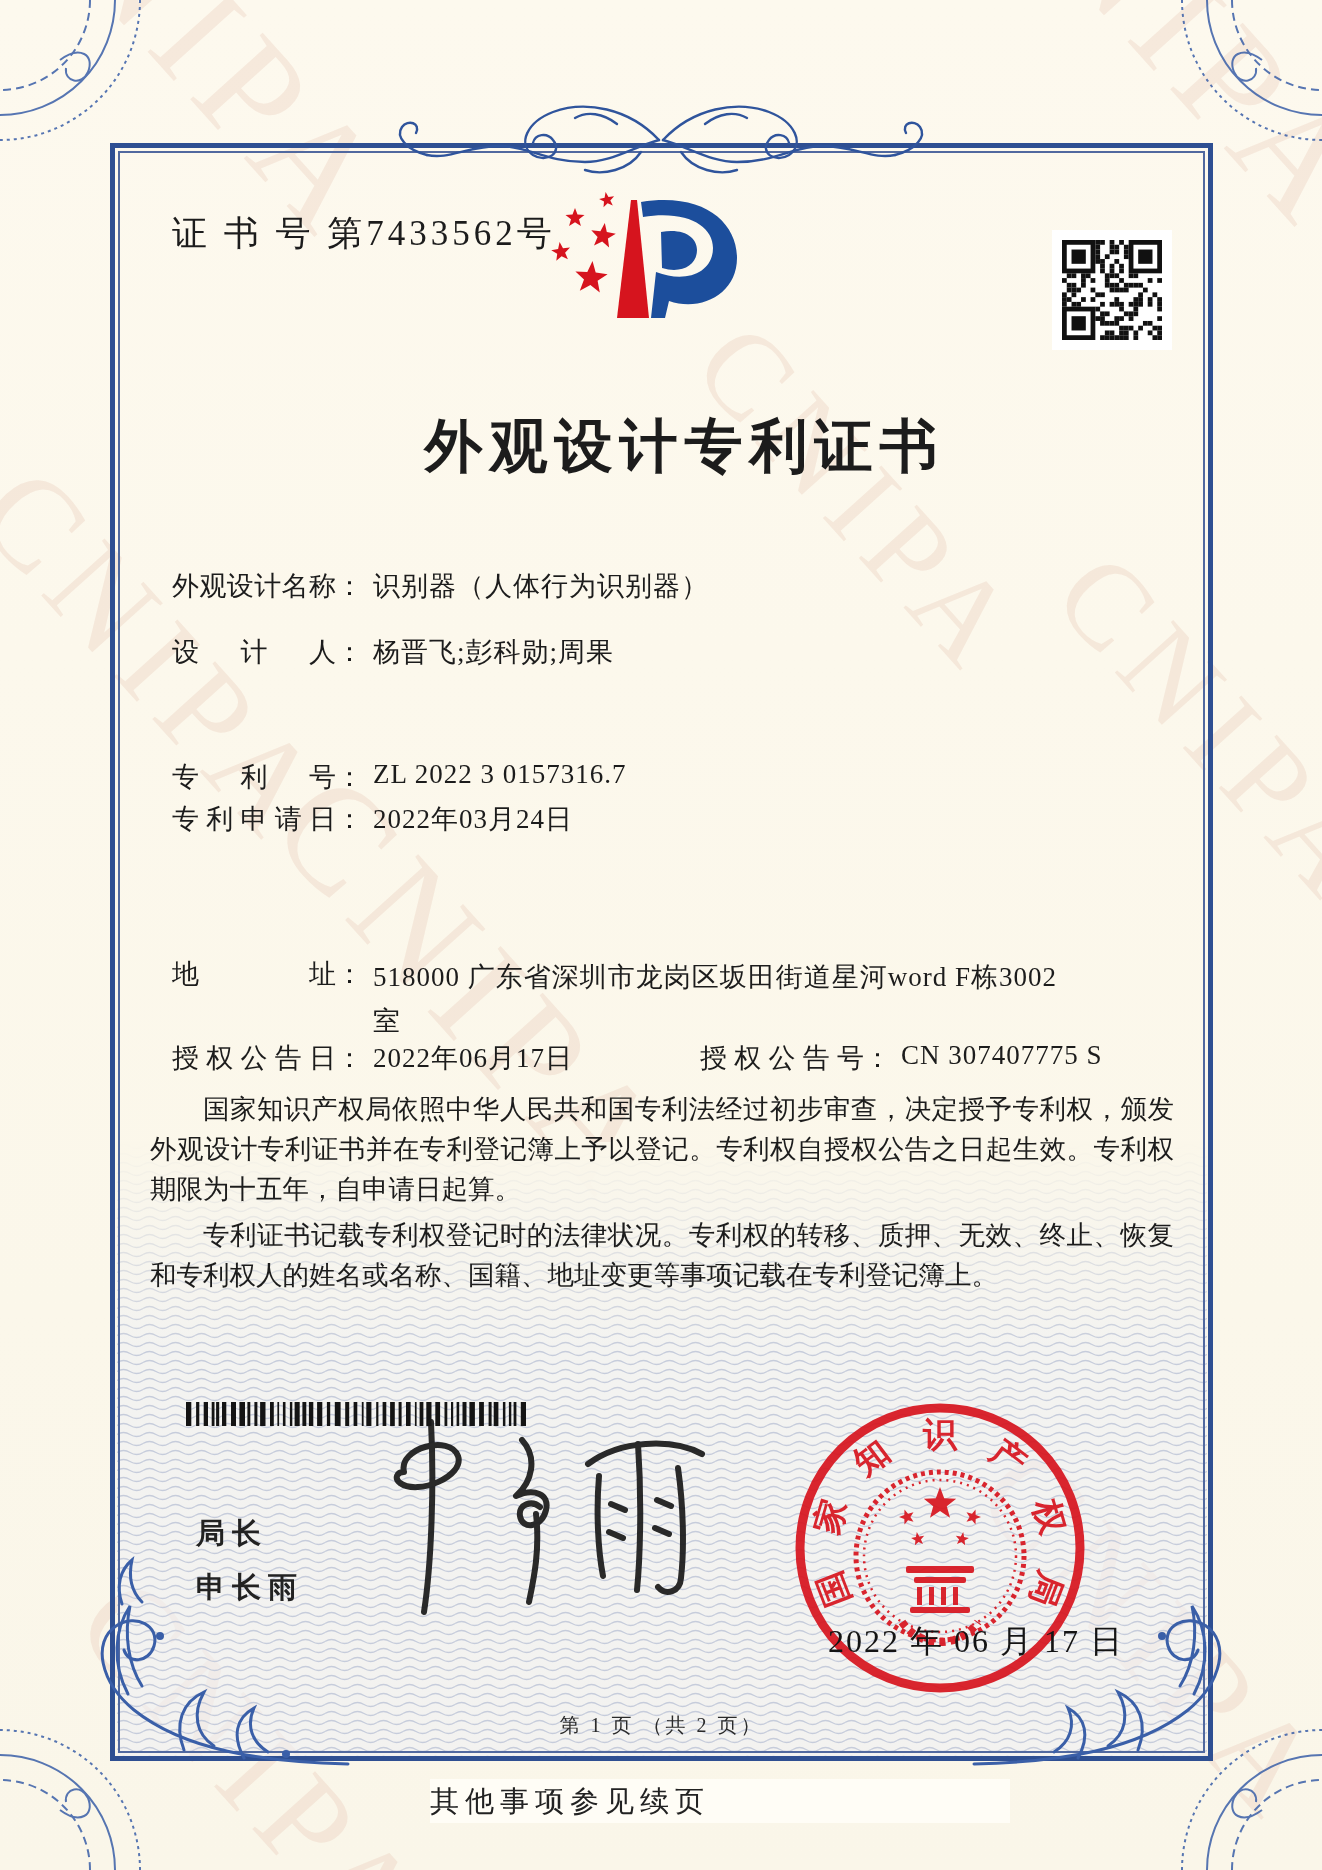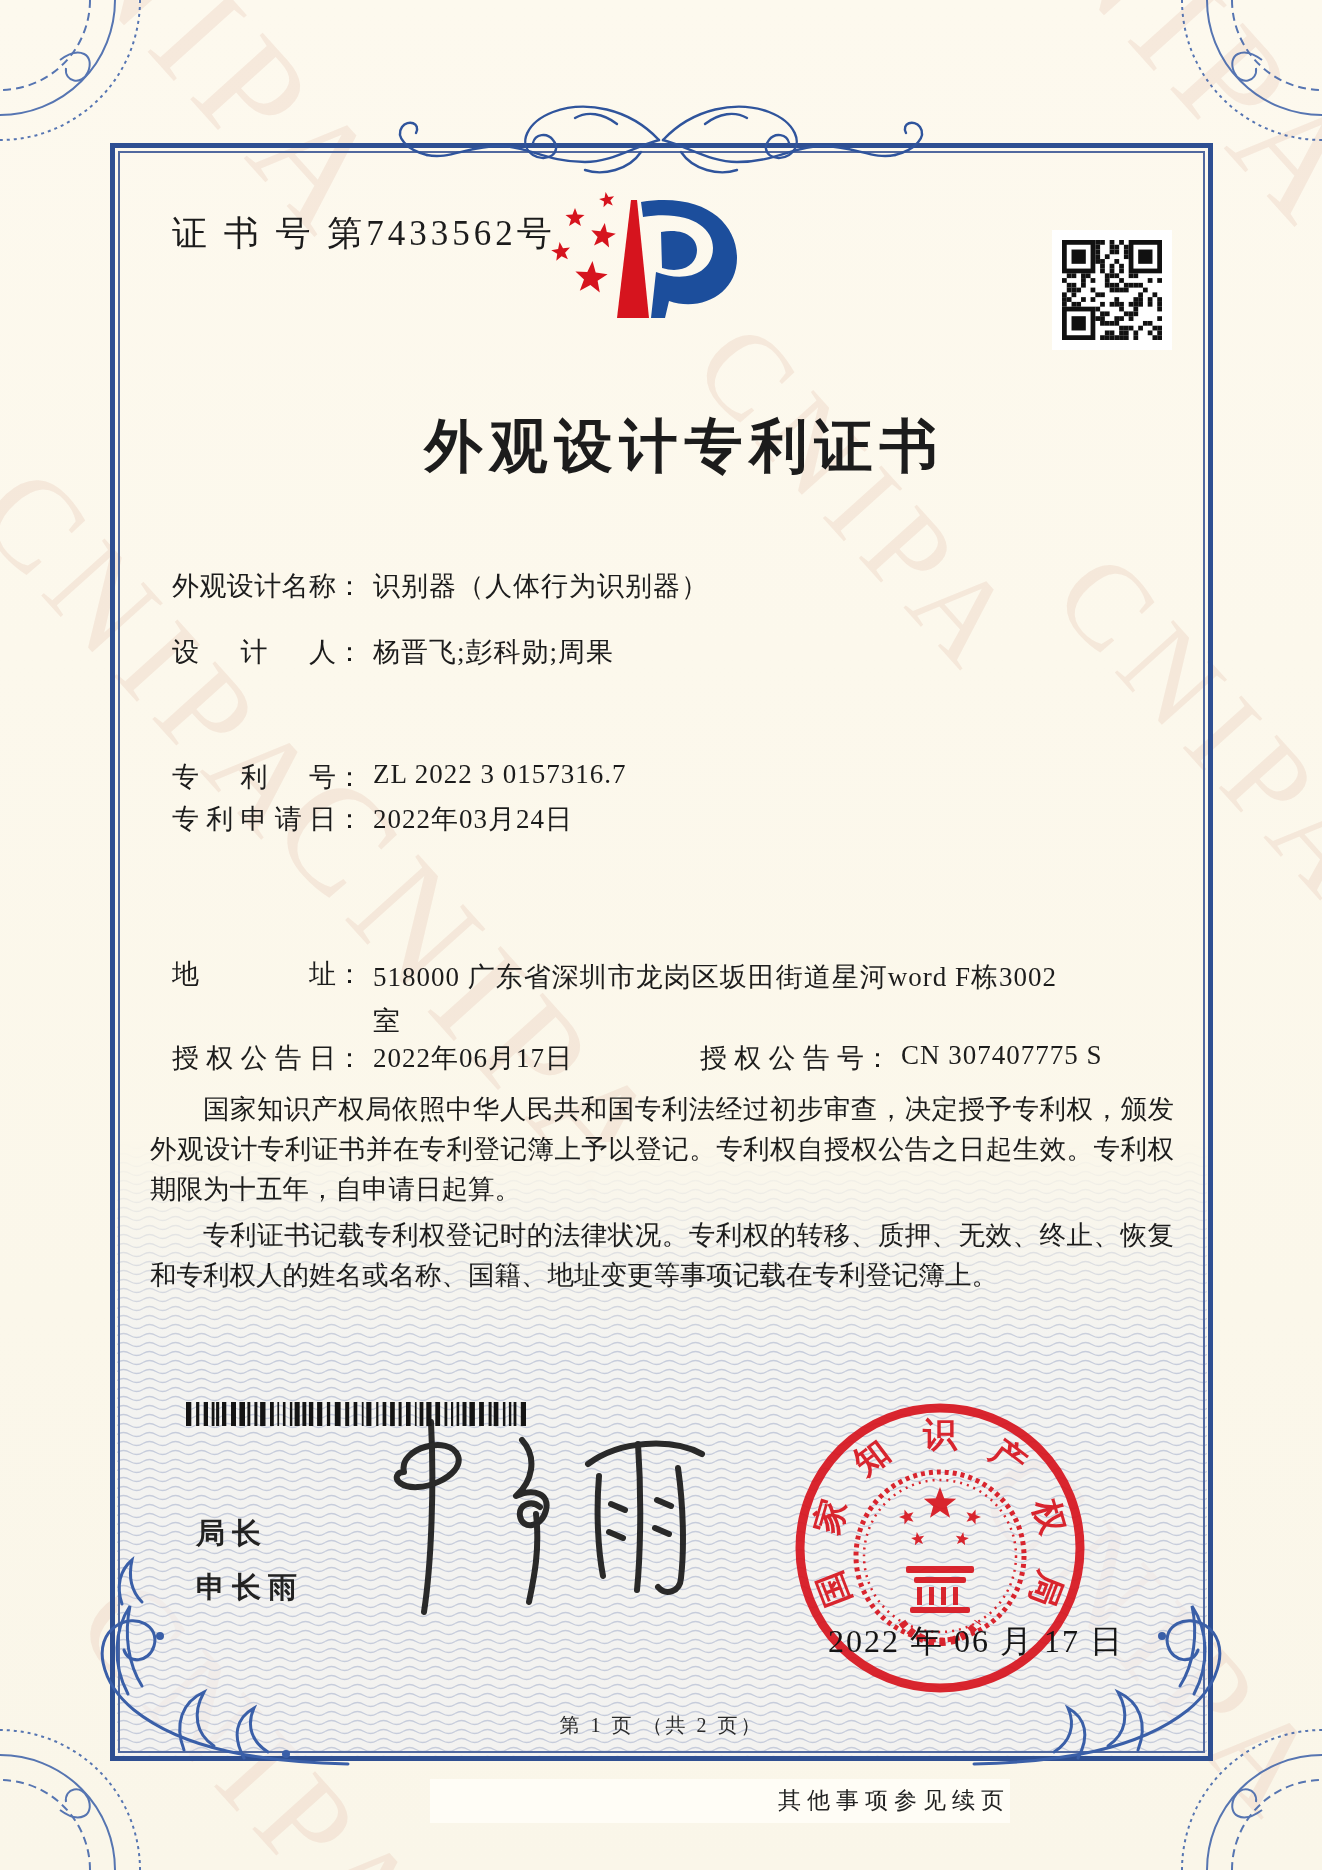--- a/index.html
+++ b/index.html
@@ -40,21 +40,21 @@
   .paras{position:absolute;left:150px;top:1090px;width:1024px;z-index:3;
     font-size:26.5px;line-height:1.5;text-align:justify;}
   .paras p{margin:0 0 7px 0;text-indent:2em;}
   .signer{position:absolute;left:196px;z-index:3;font-family:"Liberation Sans","DejaVu Sans",sans-serif;
     font-weight:600;font-size:29px;letter-spacing:7px;color:#222;}
   .seal-date{position:absolute;left:828px;top:1620px;font-size:32px;letter-spacing:2px;z-index:5;color:#141414;}
   .footer-page{position:absolute;left:0;top:1712px;width:1103px;margin-left:110px;text-align:center;
     font-size:20px;letter-spacing:3px;z-index:3;color:#2a2a2a;}
   .bottom-strip{
     position:absolute;left:430px;top:1779px;width:580px;height:44px;line-height:44px;
-    background:#fffdf6;text-align:right;font-size:23px;letter-spacing:6px;z-index:3;color:#222;
+    background:#fffdf6;text-align:left;font-size:29px;letter-spacing:6px;z-index:3;color:#222;
   }
   .qr-wrap{position:absolute;left:1052px;top:230px;width:120px;height:120px;background:#ffffff;
     z-index:3;display:flex;align-items:center;justify-content:center;}
   svg{display:block;}
   .z2{z-index:2;} .z3{z-index:3;} .z4{z-index:4;}
 </style>
 </head>
 <body>
 
 <div class="page">

